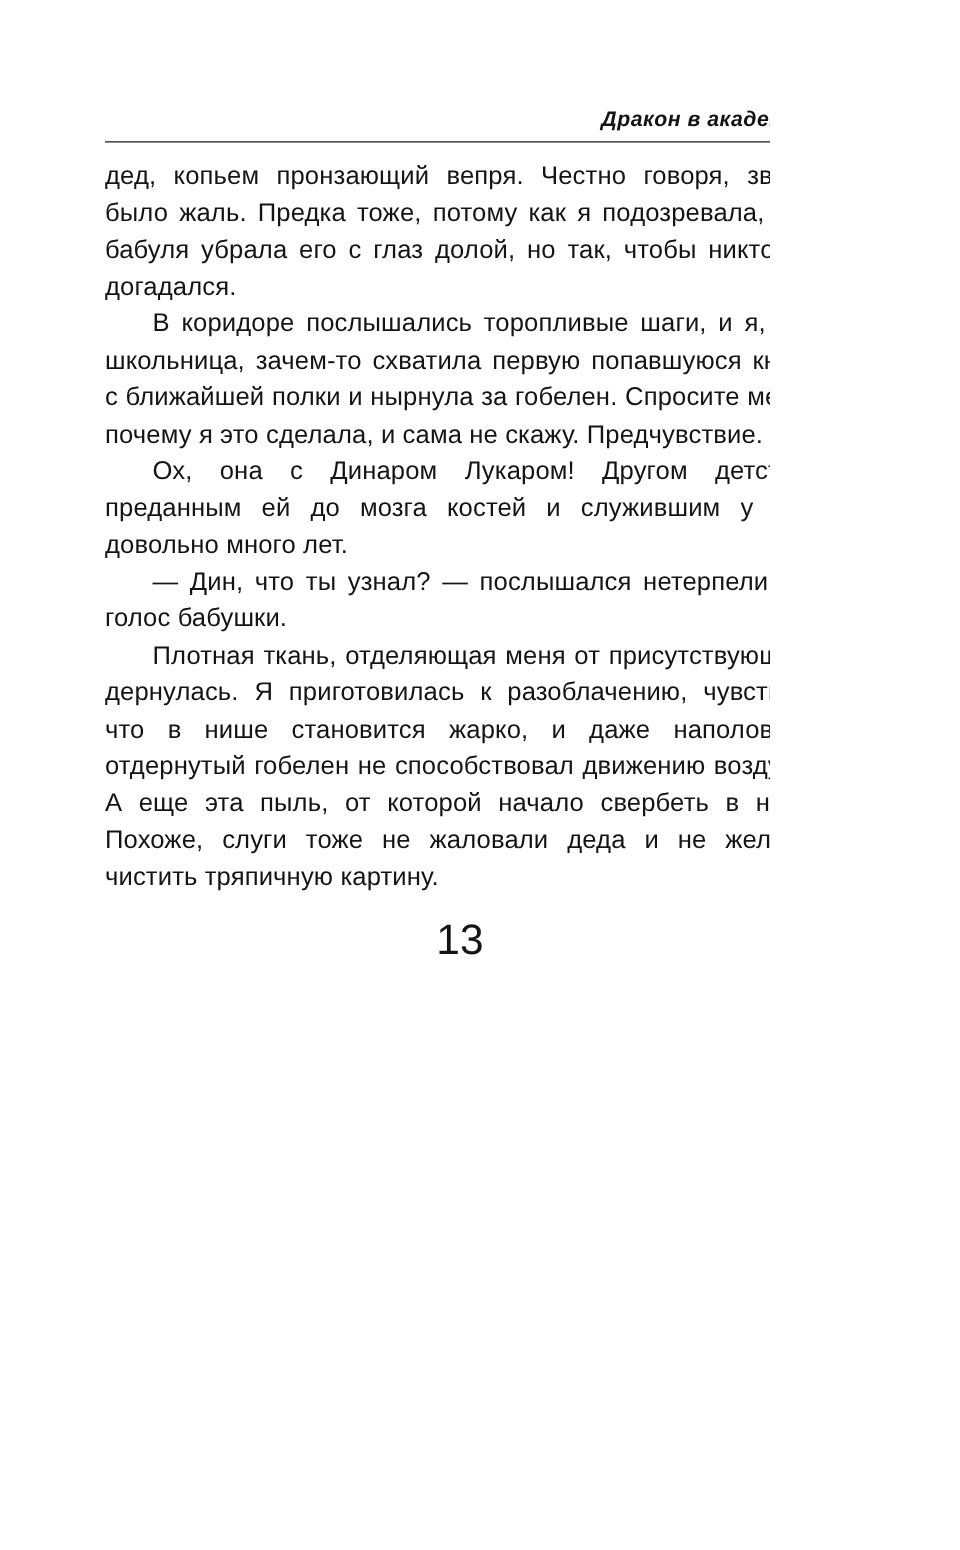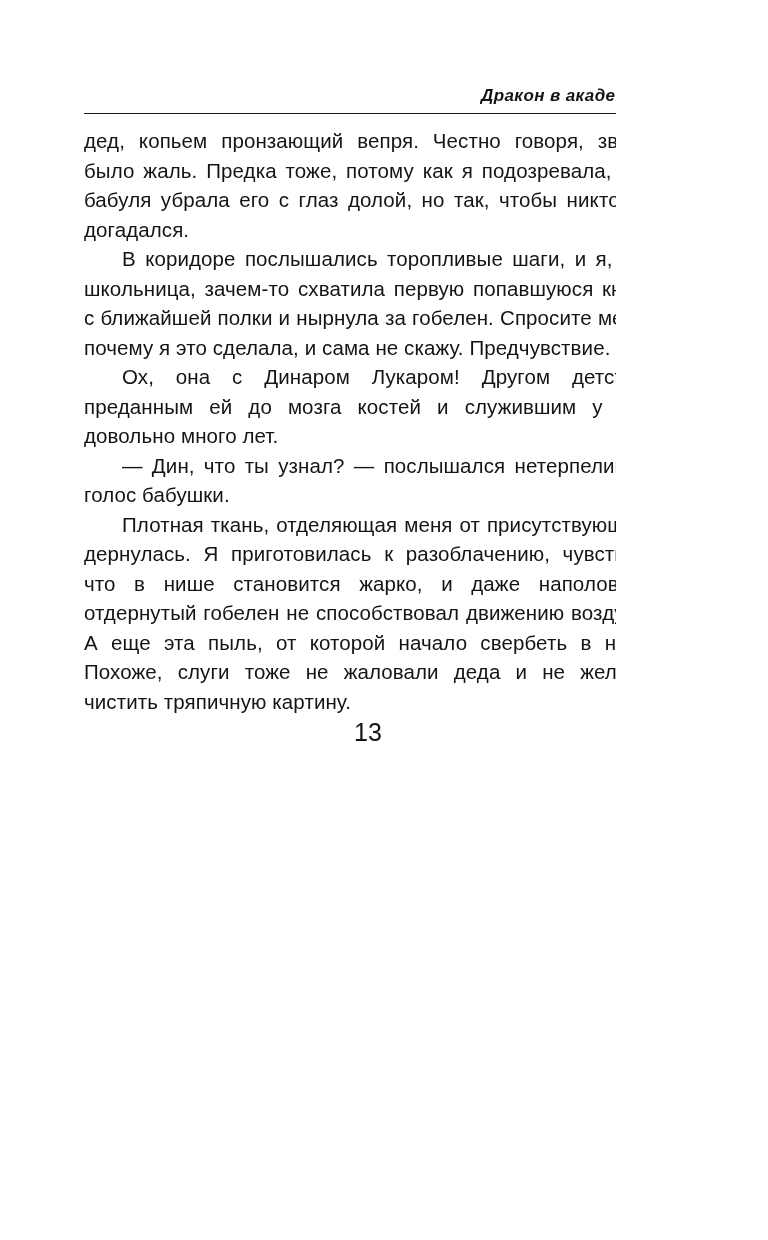--- a/index.html
+++ b/index.html
@@ -32,23 +32,23 @@
   .body-text {
     margin-top: 12px;
     font-size: 20.5px;
     line-height: 29.5px;
     text-align: justify;
     letter-spacing: 0.1px;
   }
   .para { text-align: justify; }
   .para.indent { text-indent: 38px; }
   .page-number {
-    margin-top: 2px;
+    margin-top: 17px;
     text-align: center;
-    font-size: 25px;
+    font-size: 34px;
     color: #141414;
   }
 </style>
 </head>
 <body>
 
 <div class="page">
   <div class="content">
 
     <div class="running-header">Дракон в академии</div>

